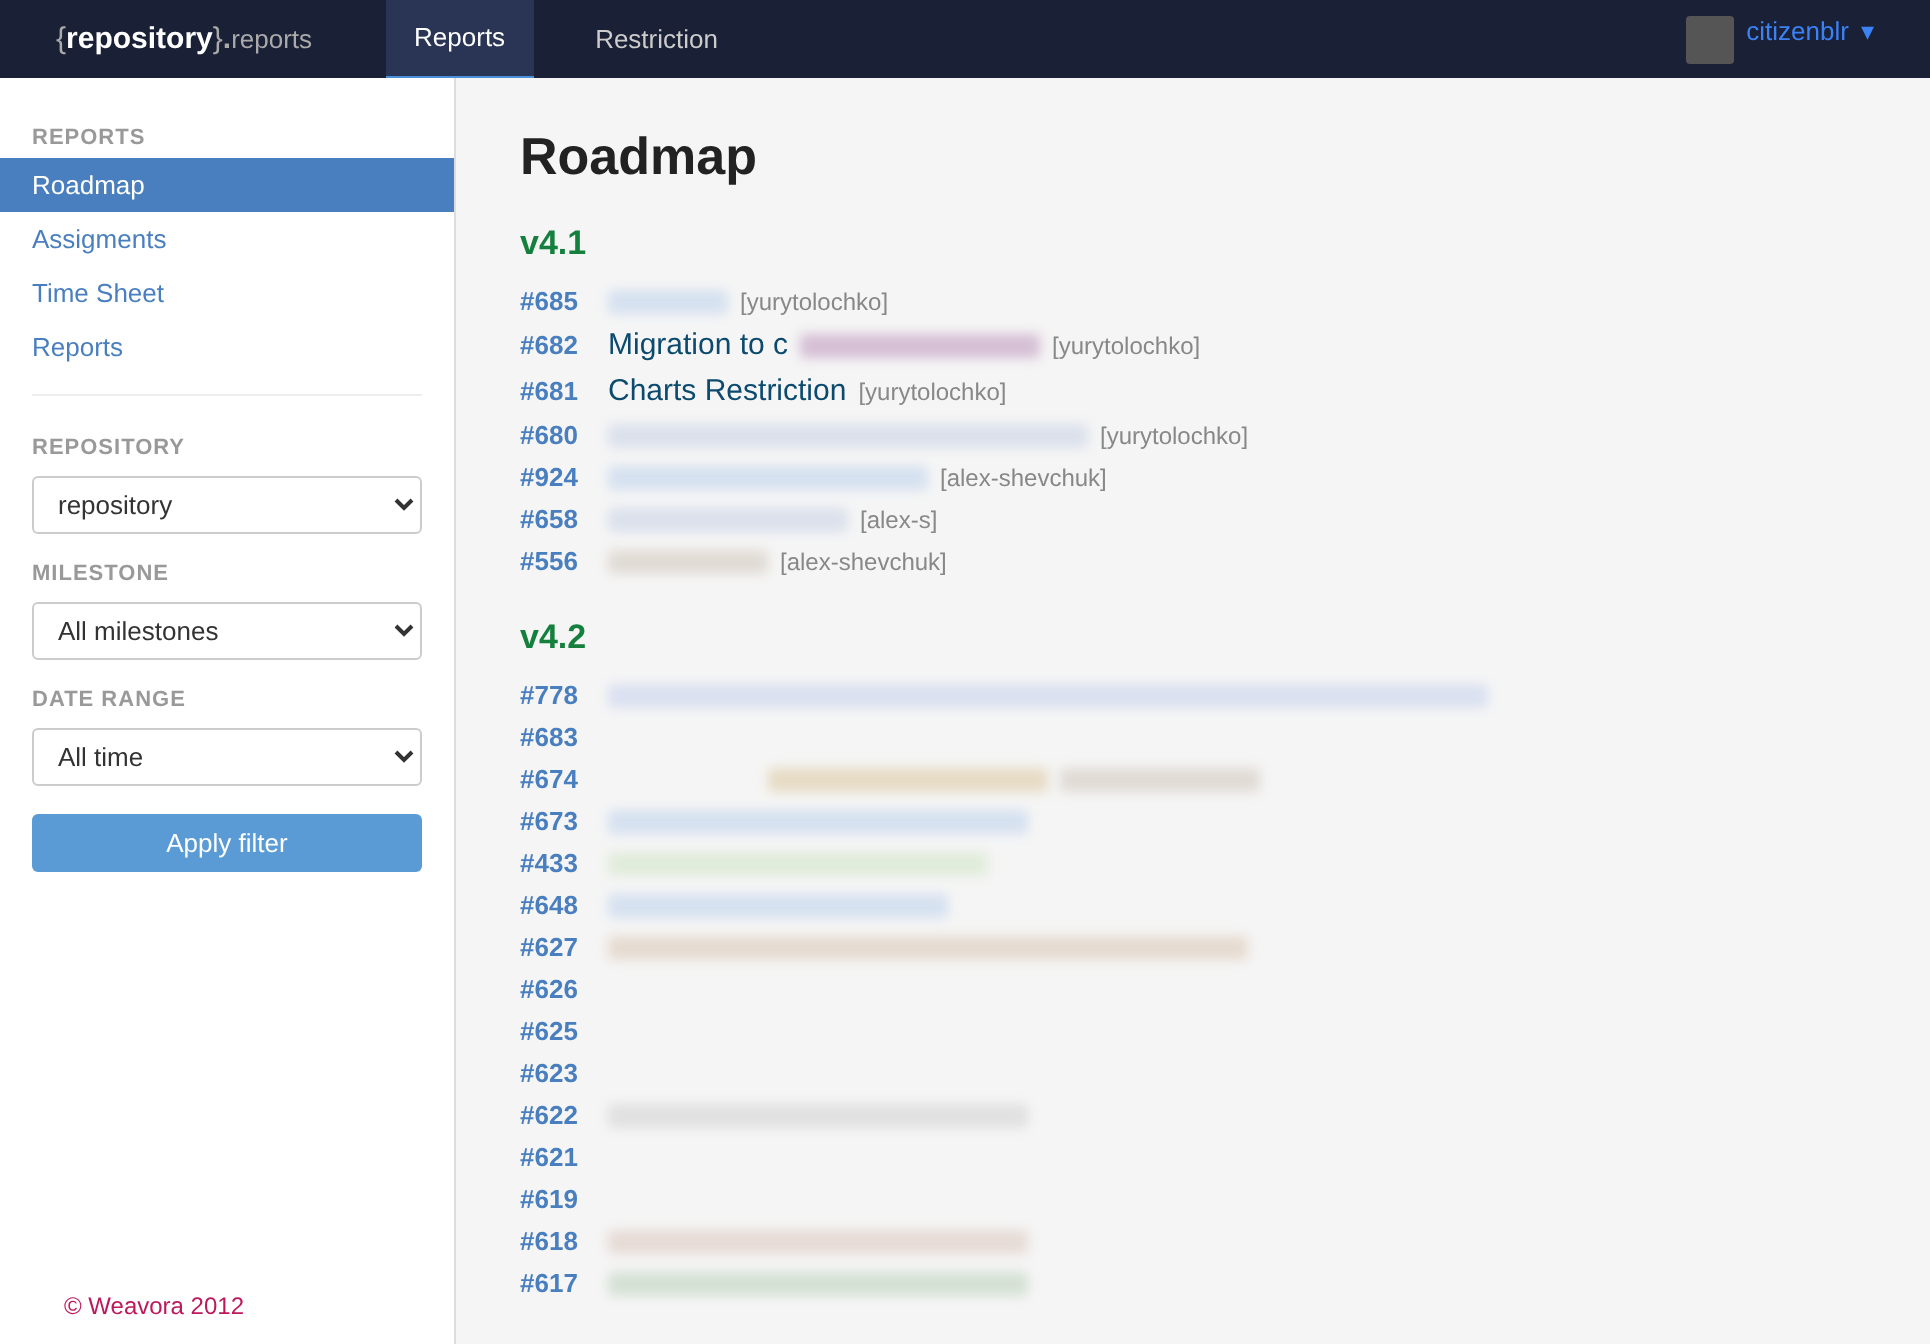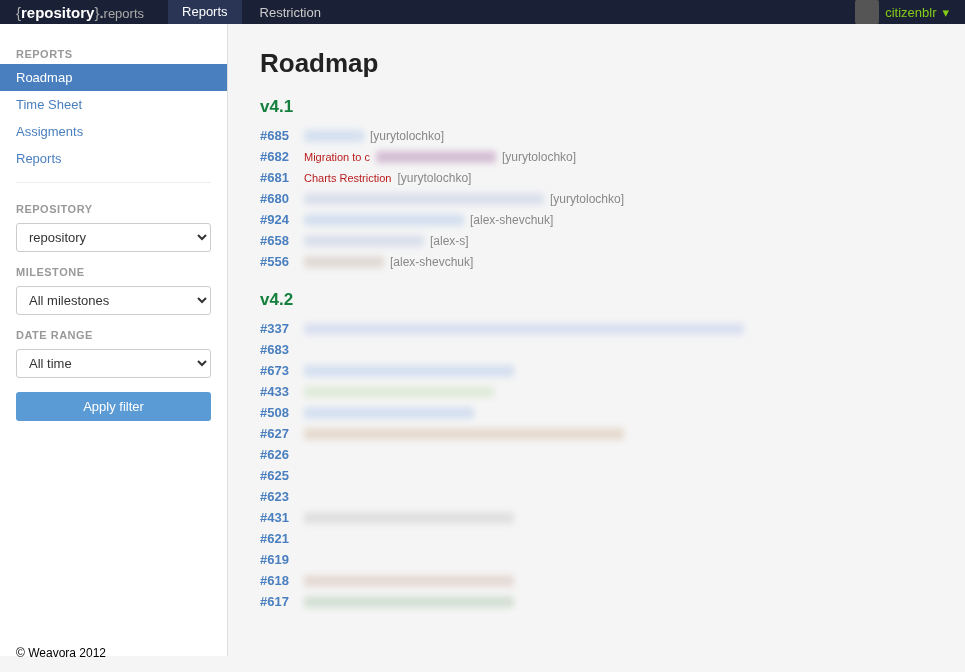--- a/index.html
+++ b/index.html
@@ -1,25 +1,25 @@
 <!DOCTYPE html>
 <html><head>
   <meta charset="utf-8">
   <style>
     * { margin: 0; padding: 0; box-sizing: border-box; }
     body { font-family: Arial, Helvetica, sans-serif; font-size: 13px; background: #f5f5f5; color: #333; min-height: 672px; }
 
     
     .top-nav {
       background: #1a2035;
-      height: 24px;
+      height: 39px;
       display: flex;
       align-items: center;
-      padding: 0 16px;
-      gap: 4px;
+      padding: 0 28px;
+      gap: 17px;
     }
     .brand {
       color: #fff;
       font-size: 15px;
       font-weight: bold;
       margin-right: 20px;
       white-space: nowrap;
     }
     .brand .bracket { color: #aaa; font-weight: normal; }
     .brand .dot { color: #aaa; }
@@ -34,23 +34,22 @@
       font-size: 13px;
     }
     .nav-link.active {
       background: #2a3555;
       color: #fff;
       border-bottom: 2px solid #4a90d9;
     }
     .nav-right {
       margin-left: auto;
       display: flex;
-      align-items: center;
       gap: 6px;
-      color: #84cc16;
+      color: #3b82f6;
       font-size: 13px;
       cursor: pointer;
     }
     .avatar-placeholder {
       width: 24px;
       height: 24px;
       background: #555;
       border-radius: 2px;
       display: inline-block;
     }
@@ -155,45 +154,45 @@
       gap: 6px;
       font-size: 13px;
     }
     .issue-num {
       color: #4a7fbf;
       font-weight: bold;
       min-width: 38px;
       text-decoration: none;
     }
     .issue-text {
-      color: #b91c1c;
-      font-size: 11px;
+      color: #0c4a6e;
+      font-size: 15px;
     }
     .issue-user {
       color: #888;
       font-size: 12px;
     }
 
     
     .blur-bar {
       display: inline-block;
       height: 12px;
       border-radius: 2px;
       filter: blur(3px);
       opacity: 0.7;
     }
 
     
     .footer {
       padding: 12px 16px;
-      color: #000000;
+      color: #be185d;
       font-size: 12px;
       position: fixed;
       bottom: 0;
-      left: 0;
+      left: 16px;
     }
   </style>
 </head>
 <body>
 
 <nav class="top-nav">
   <div class="brand">
     <span class="bracket">{</span><span>repository</span><span class="bracket">}</span><span class="dot">.</span><span class="sub">reports</span>
   </div>
   <a class="nav-link active" href="#">
@@ -208,22 +207,22 @@
     <span>▾</span>
   </div>
 </nav>
 
 <div class="layout">
 
   <aside class="sidebar">
     <div class="sidebar-section-label">REPORTS</div>
 
     <a class="sidebar-item active" href="#">Roadmap</a>
+    <a class="sidebar-item" href="#">Assigments</a>
     <a class="sidebar-item" href="#">Time Sheet</a>
-    <a class="sidebar-item" href="#">Assigments</a>
     <a class="sidebar-item" href="#">Reports</a>
 
     <div class="sidebar-divider"></div>
 
     <div class="sidebar-field-label">REPOSITORY</div>
     <select class="sidebar-select">
       <option>repository</option>
     </select>
 
     <div class="sidebar-field-label">MILESTONE</div>
@@ -280,53 +279,58 @@
         <a class="issue-num" href="#">#556</a>
         <span class="blur-bar" style="width:80px;background:#d8d0c8;"></span>
         <span class="issue-user">[alex-shevchuk]</span>
       </div>
     </div>
 
     <div class="milestone-section">
       <div class="milestone-heading">v4.2</div>
 
       <div class="issue-row">
-        <a class="issue-num" href="#">#337</a>
+        <a class="issue-num" href="#">#778</a>
         <span class="blur-bar" style="width:440px;background:#d0d8f0;"></span>
       </div>
       <div class="issue-row">
         <a class="issue-num" href="#">#683</a>
+      </div>
+      <div class="issue-row">
+        <a class="issue-num" href="#">#674</a>
+        <span class="blur-bar" style="width:140px;background:#e0d0b0;margin-left:80px;"></span>
+        <span class="blur-bar" style="width:100px;background:#d8d0c8;"></span>
       </div>
       <div class="issue-row">
         <a class="issue-num" href="#">#673</a>
         <span class="blur-bar" style="width:210px;background:#c8d8ee;"></span>
       </div>
       <div class="issue-row">
         <a class="issue-num" href="#">#433</a>
         <span class="blur-bar" style="width:190px;background:#d8e8d0;"></span>
       </div>
       <div class="issue-row">
-        <a class="issue-num" href="#">#508</a>
+        <a class="issue-num" href="#">#648</a>
         <span class="blur-bar" style="width:170px;background:#c8d8ee;"></span>
       </div>
       <div class="issue-row">
         <a class="issue-num" href="#">#627</a>
         <span class="blur-bar" style="width:320px;background:#e0d0c0;"></span>
       </div>
       <div class="issue-row">
         <a class="issue-num" href="#">#626</a>
       </div>
       <div class="issue-row">
         <a class="issue-num" href="#">#625</a>
       </div>
       <div class="issue-row">
         <a class="issue-num" href="#">#623</a>
       </div>
       <div class="issue-row">
-        <a class="issue-num" href="#">#431</a>
+        <a class="issue-num" href="#">#622</a>
         <span class="blur-bar" style="width:210px;background:#d8d8d8;"></span>
       </div>
       <div class="issue-row">
         <a class="issue-num" href="#">#621</a>
       </div>
       <div class="issue-row">
         <a class="issue-num" href="#">#619</a>
       </div>
       <div class="issue-row">
         <a class="issue-num" href="#">#618</a>

